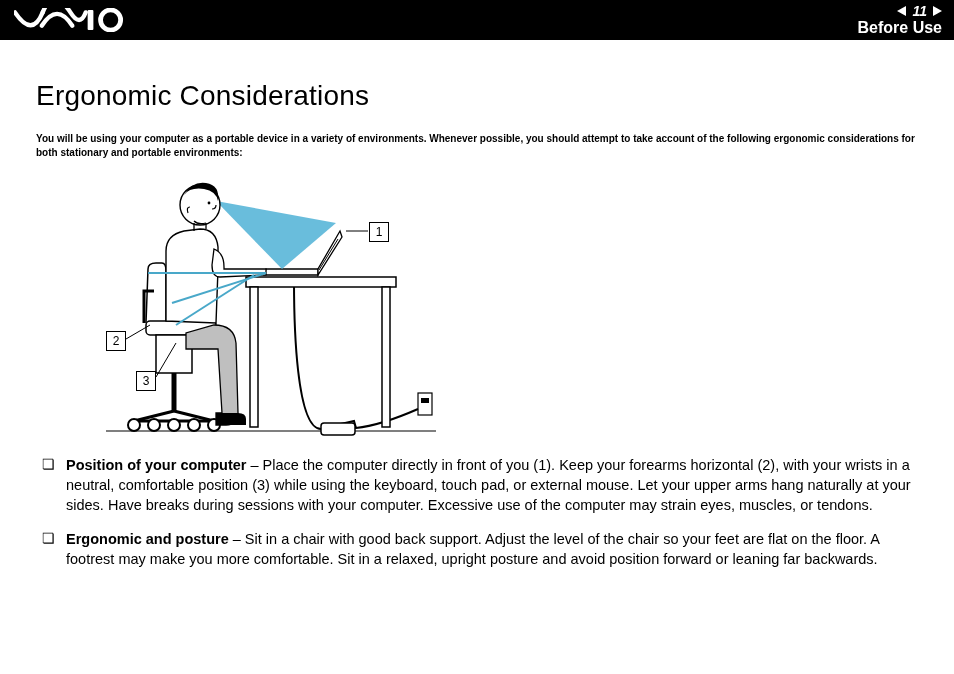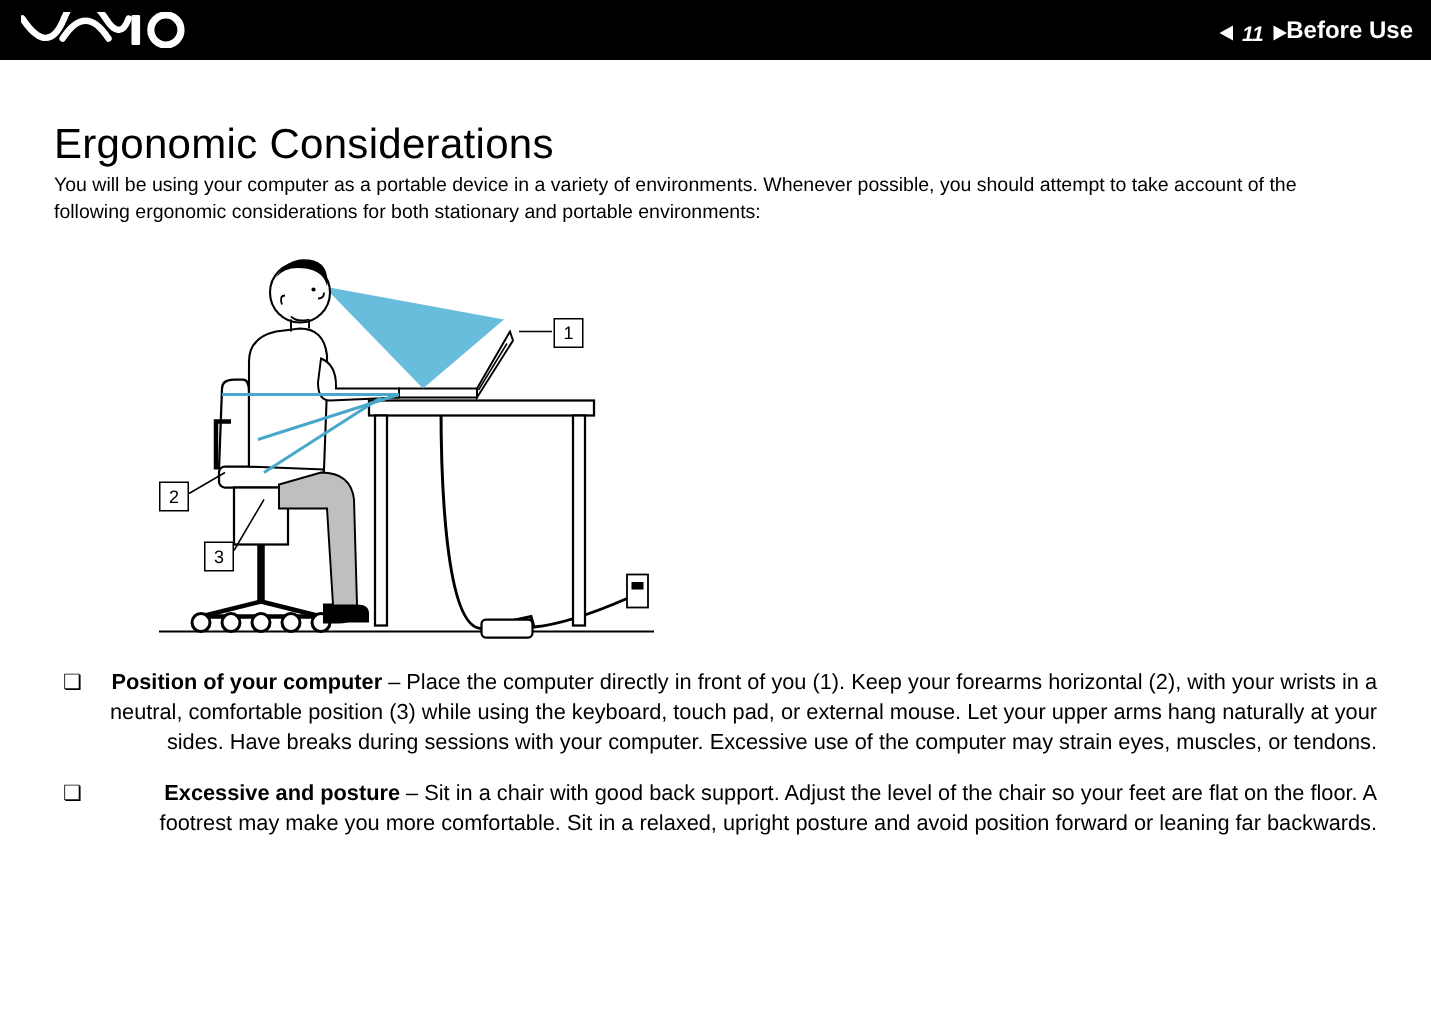--- a/index.html
+++ b/index.html
@@ -20,21 +20,21 @@
     align-items: center;
     justify-content: space-between;
     padding: 0 12px 0 14px;
   }
   .logo {
     display: flex;
     align-items: center;
   }
   .pager {
     display: flex;
-    flex-direction: row;
+    flex-direction: column;
     align-items: flex-end;
     line-height: 1;
   }
   .pager-top {
     display: flex;
     align-items: center;
     gap: 6px;
   }
   .pager-page {
     font-style: italic;
@@ -58,27 +58,28 @@
   .tri-right {
     border-width: 5px 0 5px 9px;
     border-color: transparent transparent transparent #fff;
   }
   .content {
     padding: 40px 36px 0 36px;
   }
   h1 {
     font-weight: 400;
     font-size: 28px;
-    margin: 0 0 2px 0;
+    margin: 0 0 20px 0;
     letter-spacing: .2px;
   }
   .intro {
-    font-size: 13px;
+    font-size: 10px;
     line-height: 1.35;
     margin: 0 0 14px 0;
+    font-weight: bold;
   }
   .figure {
     width: 390px;
     height: 270px;
     margin: 0 0 12px 30px;
     position: relative;
   }
   .callout {
     position: absolute;
     border: 1px solid #000;
@@ -89,21 +90,20 @@
     font-weight: 400;
     font-family: Arial, sans-serif;
     display: flex;
     align-items: center;
     justify-content: center;
   }
   .list {
     margin: 0;
     padding: 0;
     list-style: none;
-    text-align: right;
   }
   .list li {
     position: relative;
     padding-left: 30px;
     font-size: 14.5px;
     line-height: 1.38;
     margin-bottom: 14px;
   }
   .list li::before {
     content: "❏";
@@ -208,16 +208,16 @@
     <div class="callout" style="left:303px; top:49px;">1</div>
     <div class="callout" style="left:40px; top:158px;">2</div>
     <div class="callout" style="left:70px; top:198px;">3</div>
   </div>
 
   <ul class="list">
     <li>
       <strong>Position of your computer</strong><span> – Place the computer directly in front of you (1). Keep your forearms horizontal (2), with your wrists in a neutral, comfortable position (3) while using the keyboard, touch pad, or external mouse. Let your upper arms hang naturally at your sides. Have breaks during sessions with your computer. Excessive use of the computer may strain eyes, muscles, or tendons.</span>
     </li>
     <li>
-      <strong>Excessive and posture</strong><span> – Sit in a chair with good back support. Adjust the level of the chair so your feet are flat on the floor. A footrest may make you more comfortable. Sit in a relaxed, upright posture and avoid position forward or leaning far backwards.</span>
+      <strong>Ergonomic and posture</strong><span> – Sit in a chair with good back support. Adjust the level of the chair so your feet are flat on the floor. A footrest may make you more comfortable. Sit in a relaxed, upright posture and avoid position forward or leaning far backwards.</span>
     </li>
   </ul>
 </div>
 
 </body></html>

